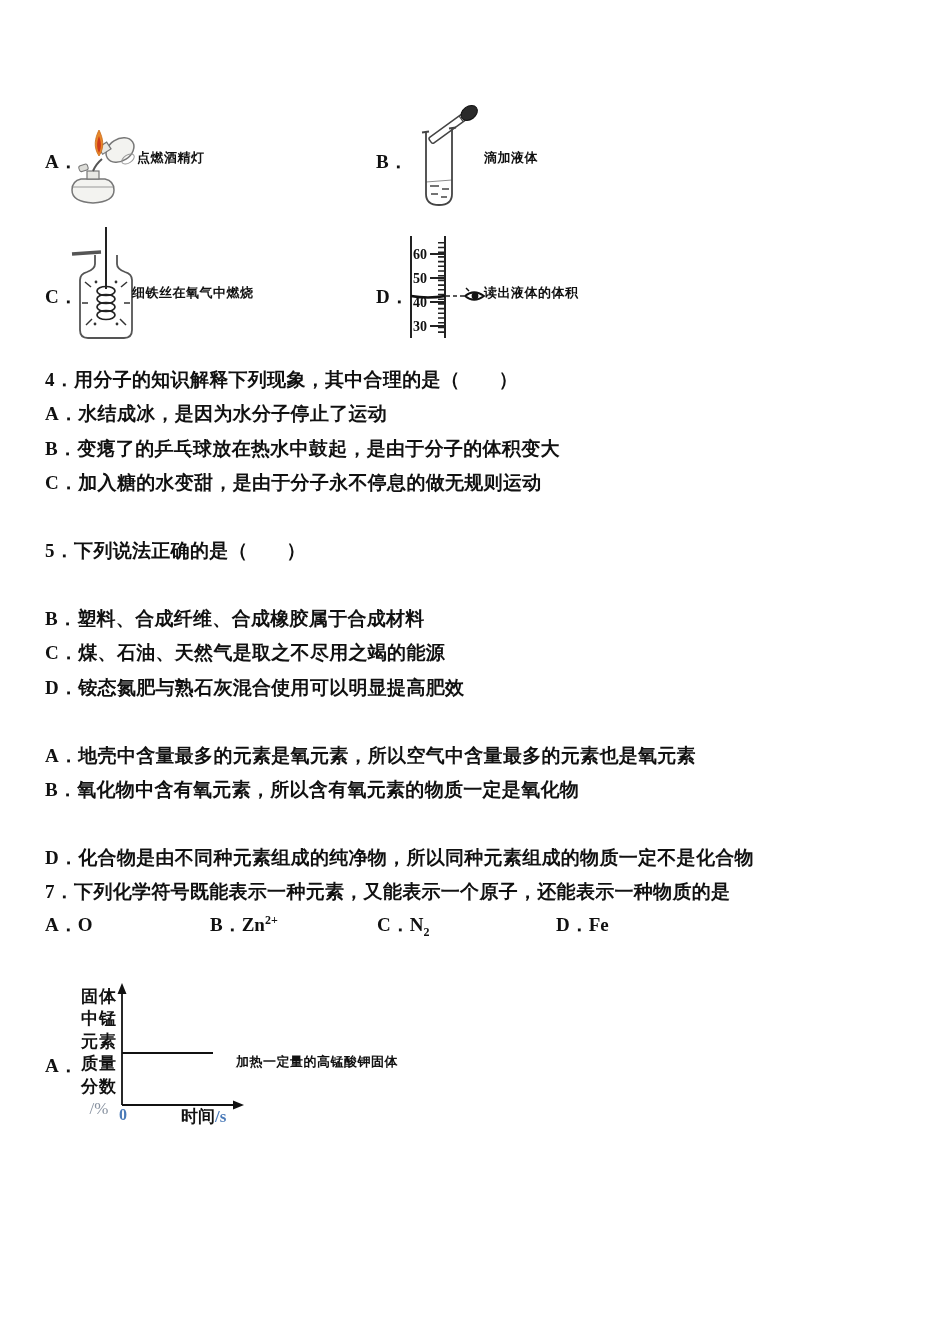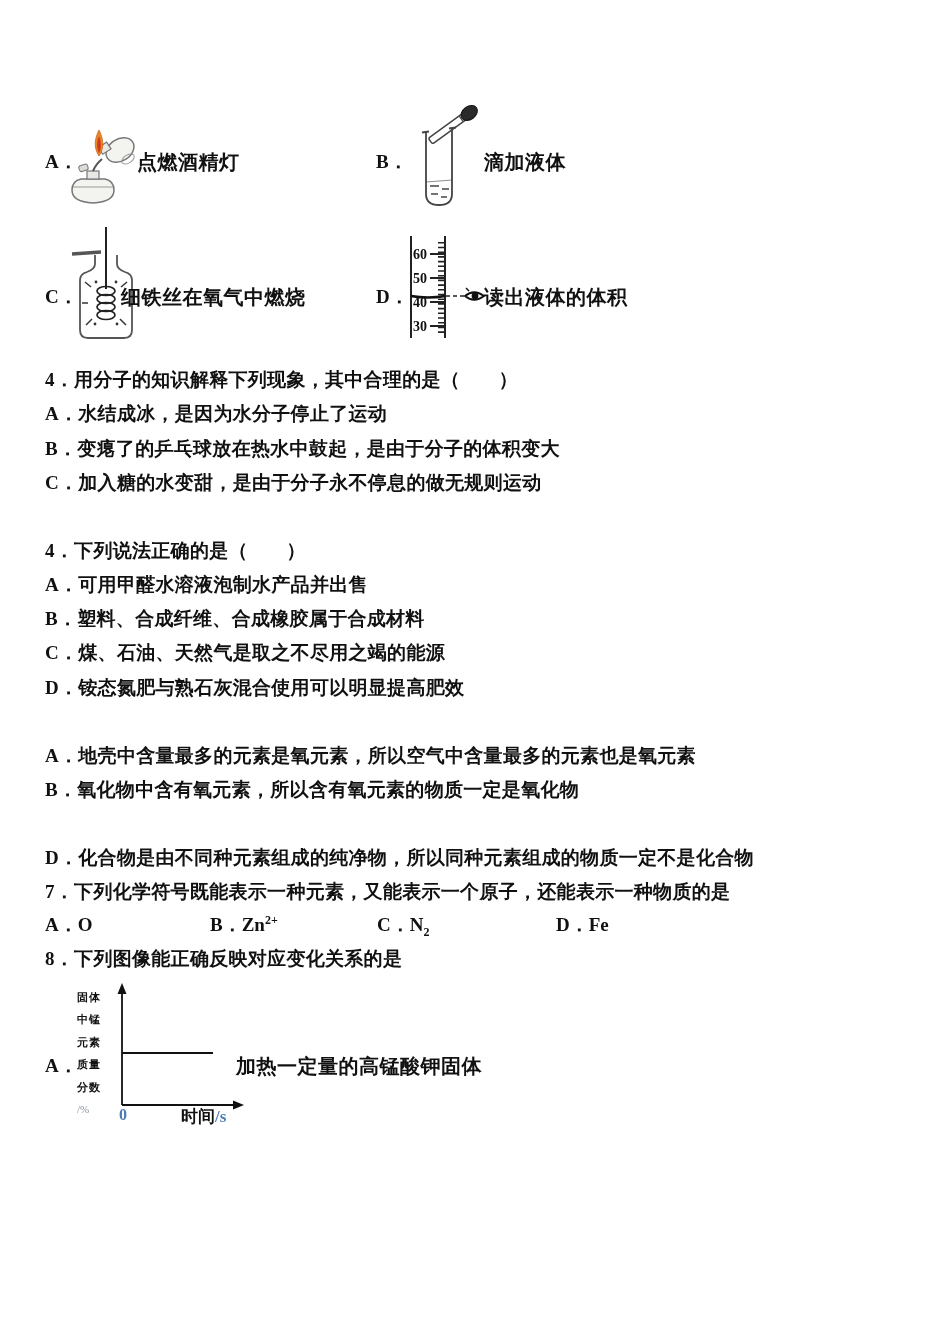--- a/index.html
+++ b/index.html
@@ -6,28 +6,28 @@
   .page{
     position:relative;width:950px;height:1344px;background:#ffffff;
     font-family:"Liberation Serif","DejaVu Serif",serif;color:#111;
     overflow:hidden;
   }
   .tline{
     position:absolute;left:45px;font-size:19px;font-weight:700;
     white-space:pre;letter-spacing:.3px;line-height:24px;
   }
   .figlab{position:absolute;font-size:19px;font-weight:700;}
-  .figcap{position:absolute;font-size:20px;font-weight:700;letter-spacing:.5px;}
+  .figcap{position:absolute;font-size:13px;font-weight:700;letter-spacing:.5px;}
   .figsvg{position:absolute;}
   .q7opt{position:absolute;font-size:19px;font-weight:700;white-space:pre;}
   .q7opt sup{font-size:12px;font-weight:700;vertical-align:super;line-height:0;}
   .q7opt sub{font-size:12px;font-weight:700;vertical-align:sub;line-height:0;}
   .ylab{
-    position:absolute;left:77px;top:986px;width:44px;font-size:11px;
-    font-weight:700;line-height:22.4px;letter-spacing:1px;
+    position:absolute;left:77px;top:986px;width:44px;font-size:17px;
+    font-weight:700;line-height:22.4px;letter-spacing:1px;text-align:center;
   }
   .ylab .pct{color:#8892a0;font-weight:400;letter-spacing:0;}
   .blue{color:#4a7ab8;}
   .xorigin{position:absolute;left:119px;top:1106px;font-size:16px;font-weight:700;}
   .xlabel{position:absolute;left:181px;top:1105px;font-size:17px;font-weight:700;}
   .cyl-num{font-family:"Liberation Serif","DejaVu Serif",serif;font-size:14px;font-weight:700;fill:#111;}
   svg{display:block;}
 </style>
 </head>
 <body>
@@ -106,21 +106,21 @@
       <line x1="18" y1="76" x2="12" y2="76"></line>
       <line x1="54" y1="76" x2="60" y2="76"></line>
       <line x1="22" y1="92" x2="16" y2="98"></line>
       <line x1="50" y1="92" x2="56" y2="98"></line>
       <circle cx="26" cy="55" r="1.4" fill="#333" stroke="none"></circle>
       <circle cx="46" cy="55" r="1.4" fill="#333" stroke="none"></circle>
       <circle cx="25" cy="97" r="1.4" fill="#333" stroke="none"></circle>
       <circle cx="47" cy="97" r="1.4" fill="#333" stroke="none"></circle>
     </g>
   </svg>
-  <div class="figcap" style="left:121px;top:284px">细铁丝在氧气中燃烧</div>
+  <div class="figcap" style="left:132px;top:284px">细铁丝在氧气中燃烧</div>
 
   <div class="figlab" style="left:376px;top:284px">D．</div>
 
   <svg class="figsvg" style="left:403px;top:234px" width="95" height="106" viewBox="0 0 95 106">
     <line x1="8" y1="2" x2="8" y2="104" stroke="#222" stroke-width="2"></line>
     <line x1="42" y1="2" x2="42" y2="104" stroke="#222" stroke-width="2"></line>
     <line x1="38.5" y1="8" x2="38.5" y2="100" stroke="#222" stroke-width="7" stroke-dasharray="1.6 3.1"></line>
     <g stroke="#222" stroke-width="2">
       <line x1="27" y1="20" x2="42" y2="20"></line>
       <line x1="27" y1="44" x2="42" y2="44"></line>
@@ -139,37 +139,35 @@
       <line x1="66" y1="57" x2="63" y2="54" stroke="#111" stroke-width="1.4"></line>
     </g>
   </svg>
   <div class="figcap" style="left:484px;top:284px">读出液体的体积</div>
 
   <div class="tline" style="top:368px">4．用分子的知识解释下列现象，其中合理的是（　　）</div>
   <div class="tline" style="top:402px">A．水结成冰，是因为水分子停止了运动</div>
   <div class="tline" style="top:437px">B．变瘪了的乒乓球放在热水中鼓起，是由于分子的体积变大</div>
   <div class="tline" style="top:471px">C．加入糖的水变甜，是由于分子永不停息的做无规则运动</div>
 
-  <div class="tline" style="top:539px">4．下列说法正确的是（　　）</div>
-  <div class="tline" style="top:573px">A．可用甲醛水溶液泡制水产品并出售</div>
+  <div class="tline" style="top:539px">5．下列说法正确的是（　　）</div>
   <div class="tline" style="top:641px">C．煤、石油、天然气是取之不尽用之竭的能源</div>
   <div class="tline" style="top:607px">B．塑料、合成纤维、合成橡胶属于合成材料</div>
   <div class="tline" style="top:676px">D．铵态氮肥与熟石灰混合使用可以明显提高肥效</div>
 
   <div class="tline" style="top:778px">B．氧化物中含有氧元素，所以含有氧元素的物质一定是氧化物</div>
   <div class="tline" style="top:744px">A．地壳中含量最多的元素是氧元素，所以空气中含量最多的元素也是氧元素</div>
   <div class="tline" style="top:846px">D．化合物是由不同种元素组成的纯净物，所以同种元素组成的物质一定不是化合物</div>
 
   <div class="tline" style="top:880px">7．下列化学符号既能表示一种元素，又能表示一个原子，还能表示一种物质的是</div>
   <span class="q7opt" style="left:45px;top:912px"><span>A．O</span></span>
   <span class="q7opt" style="left:210px;top:912px"><span>B．Zn</span><sup>2+</sup></span>
   <span class="q7opt" style="left:377px;top:912px"><span>C．N</span><sub>2</sub></span>
   <span class="q7opt" style="left:556px;top:912px"><span>D．Fe</span></span>
 
-  <div class="tline" style="top:947px">8．下列图像能正确反映对应变化关系的是</div>
 
   <div class="ylab">
     <div>固体</div>
     <div>中锰</div>
     <div>元素</div>
     <div>质量</div>
     <div>分数</div>
     <div class="pct">/%</div>
   </div>
 

